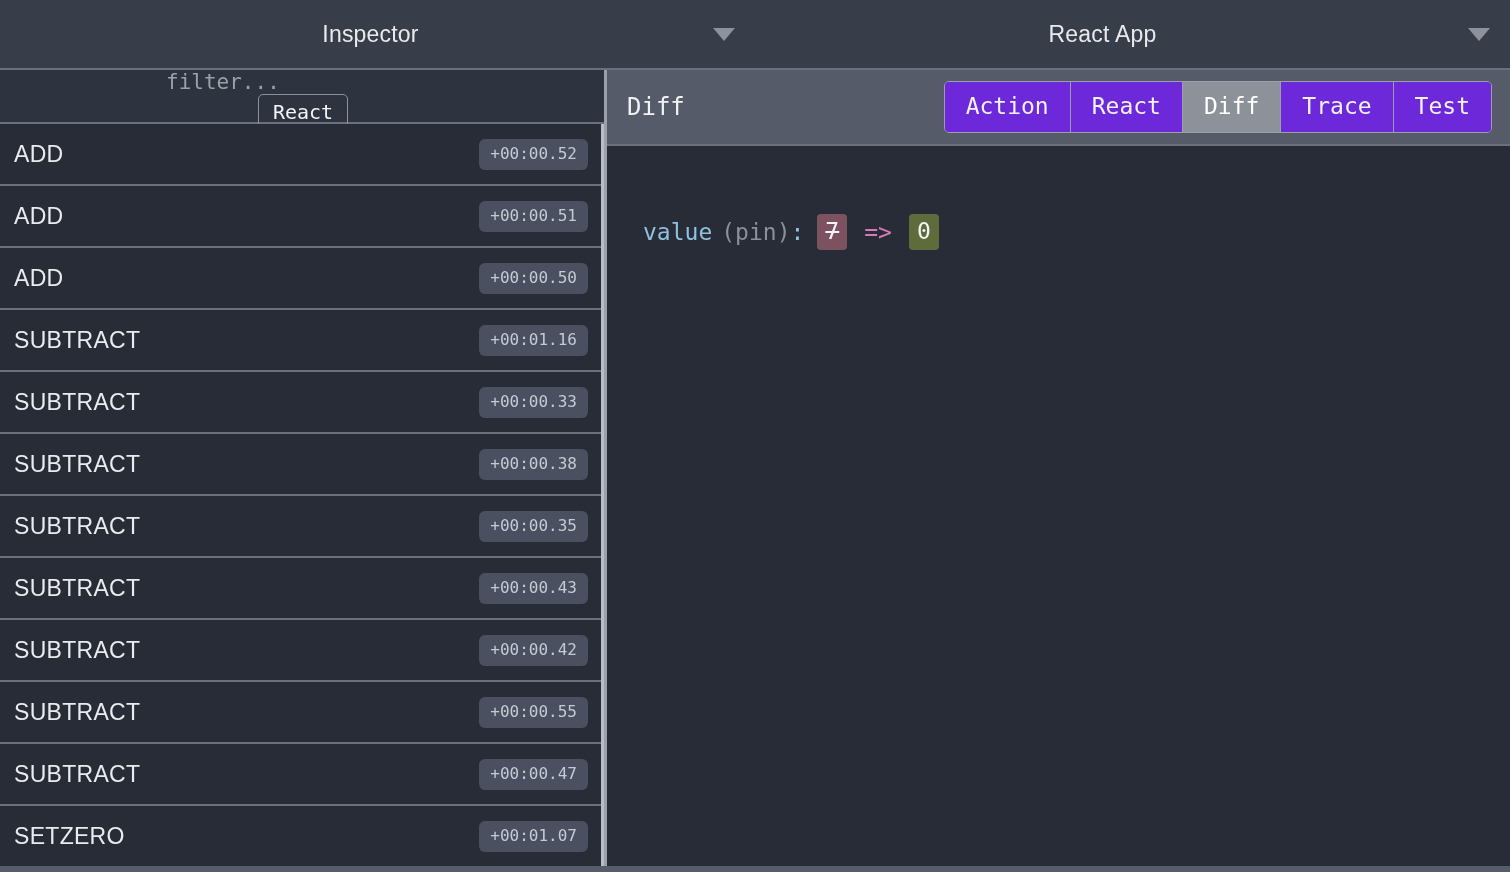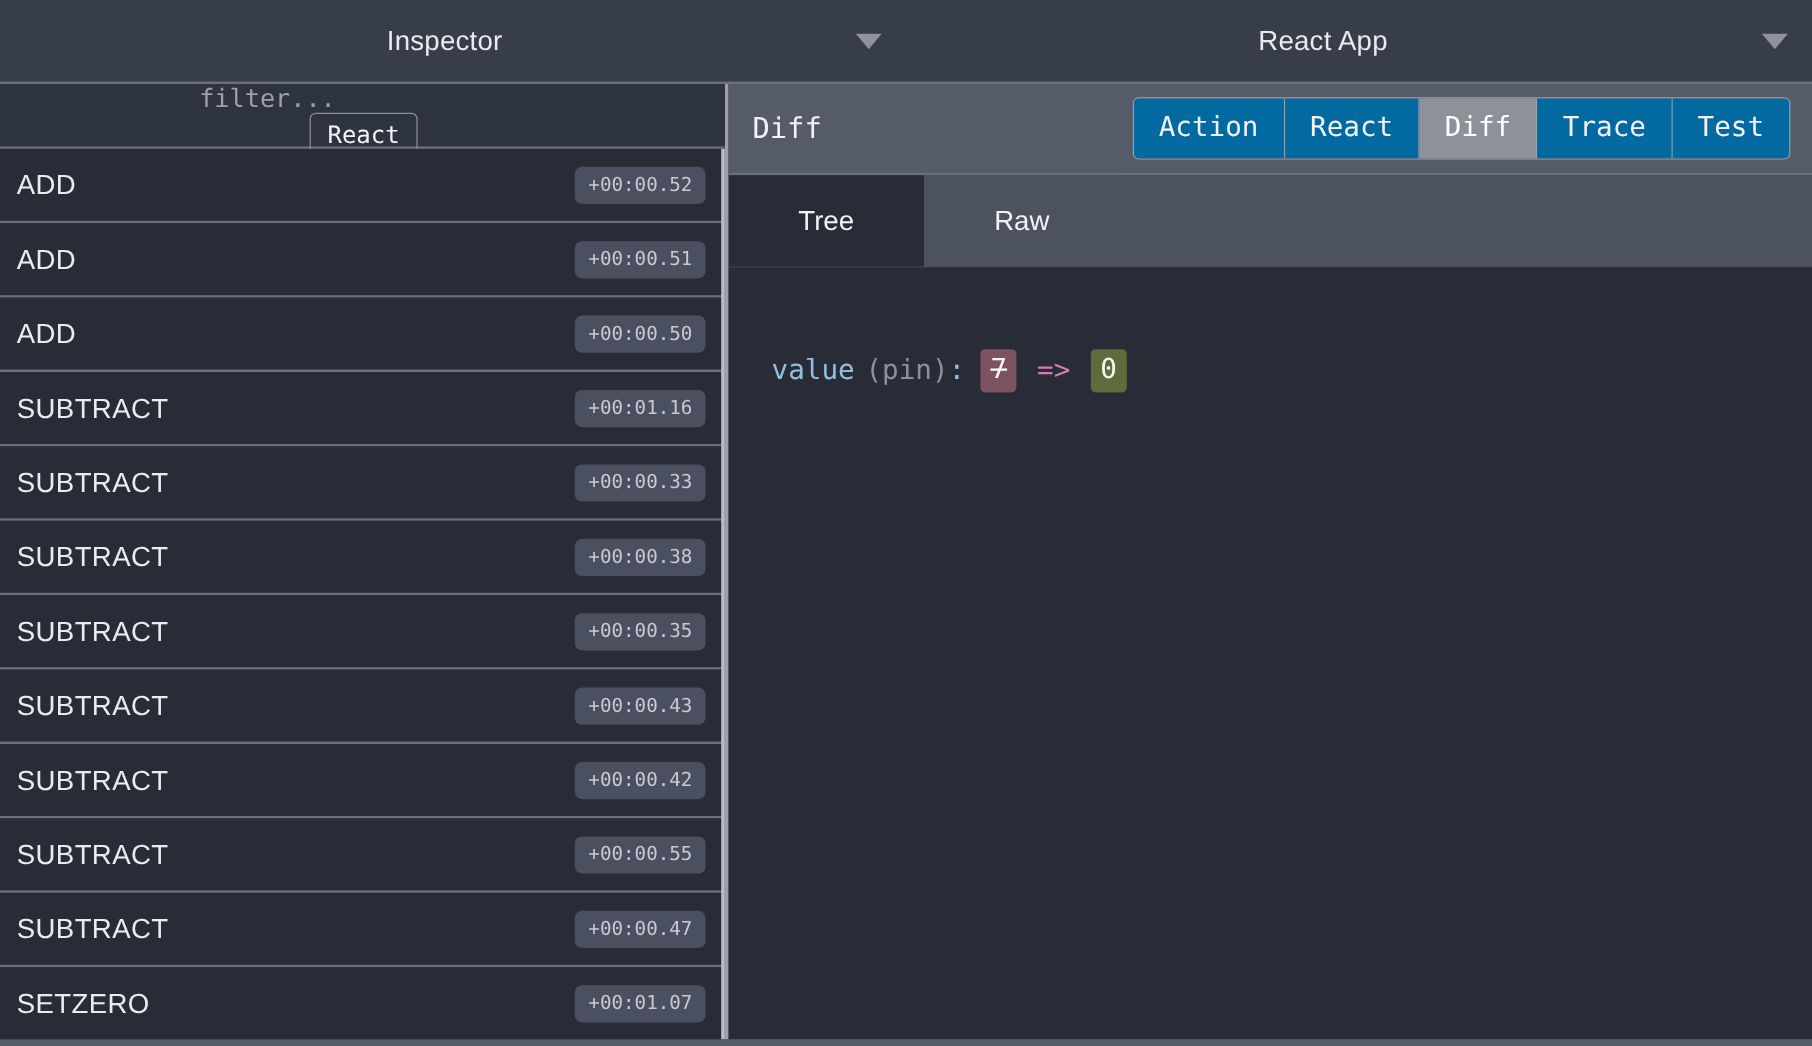--- a/index.html
+++ b/index.html
@@ -180,21 +180,21 @@
     font-size: 24px;
     flex: 1;
   }
   .tab-group {
     display: flex;
     border: 1px solid #9aa0ab;
     border-radius: 5px;
     overflow: hidden;
   }
   .tab-btn {
-    background: #0369a1;
+    background: #6d28d9;
     color: #f0f2f5;
     font-family: "DejaVu Sans Mono", monospace;
     font-size: 23px;
     padding: 13px 21px 14px;
     border: none;
     border-right: 1px solid #9aa0ab;
     line-height: 1;
     cursor: pointer;
   }
   .tab-btn:last-child { border-right: none; }
@@ -364,25 +364,20 @@
         <div class="tab-group">
 
         <button class="tab-btn">Action</button>
             <button class="tab-btn">React</button>
             <button class="tab-btn active">Diff</button>
             <button class="tab-btn">Trace</button>
             <button class="tab-btn">Test</button>
           </div>
       </div>
 
-      <div class="subtabs">
-
-      <div class="subtab active">Tree</div>
-          <div class="subtab">Raw</div>
-        </div>
 
       <div class="diff-content">
         <div class="diff-line">
           <span class="diff-key">value</span>
           <span class="diff-pin">(pin)</span>
           <span class="diff-colon">:</span>
           <span class="diff-old">7</span>
           <span class="diff-arrow">=&gt;</span>
           <span class="diff-new">0</span>
         </div>

